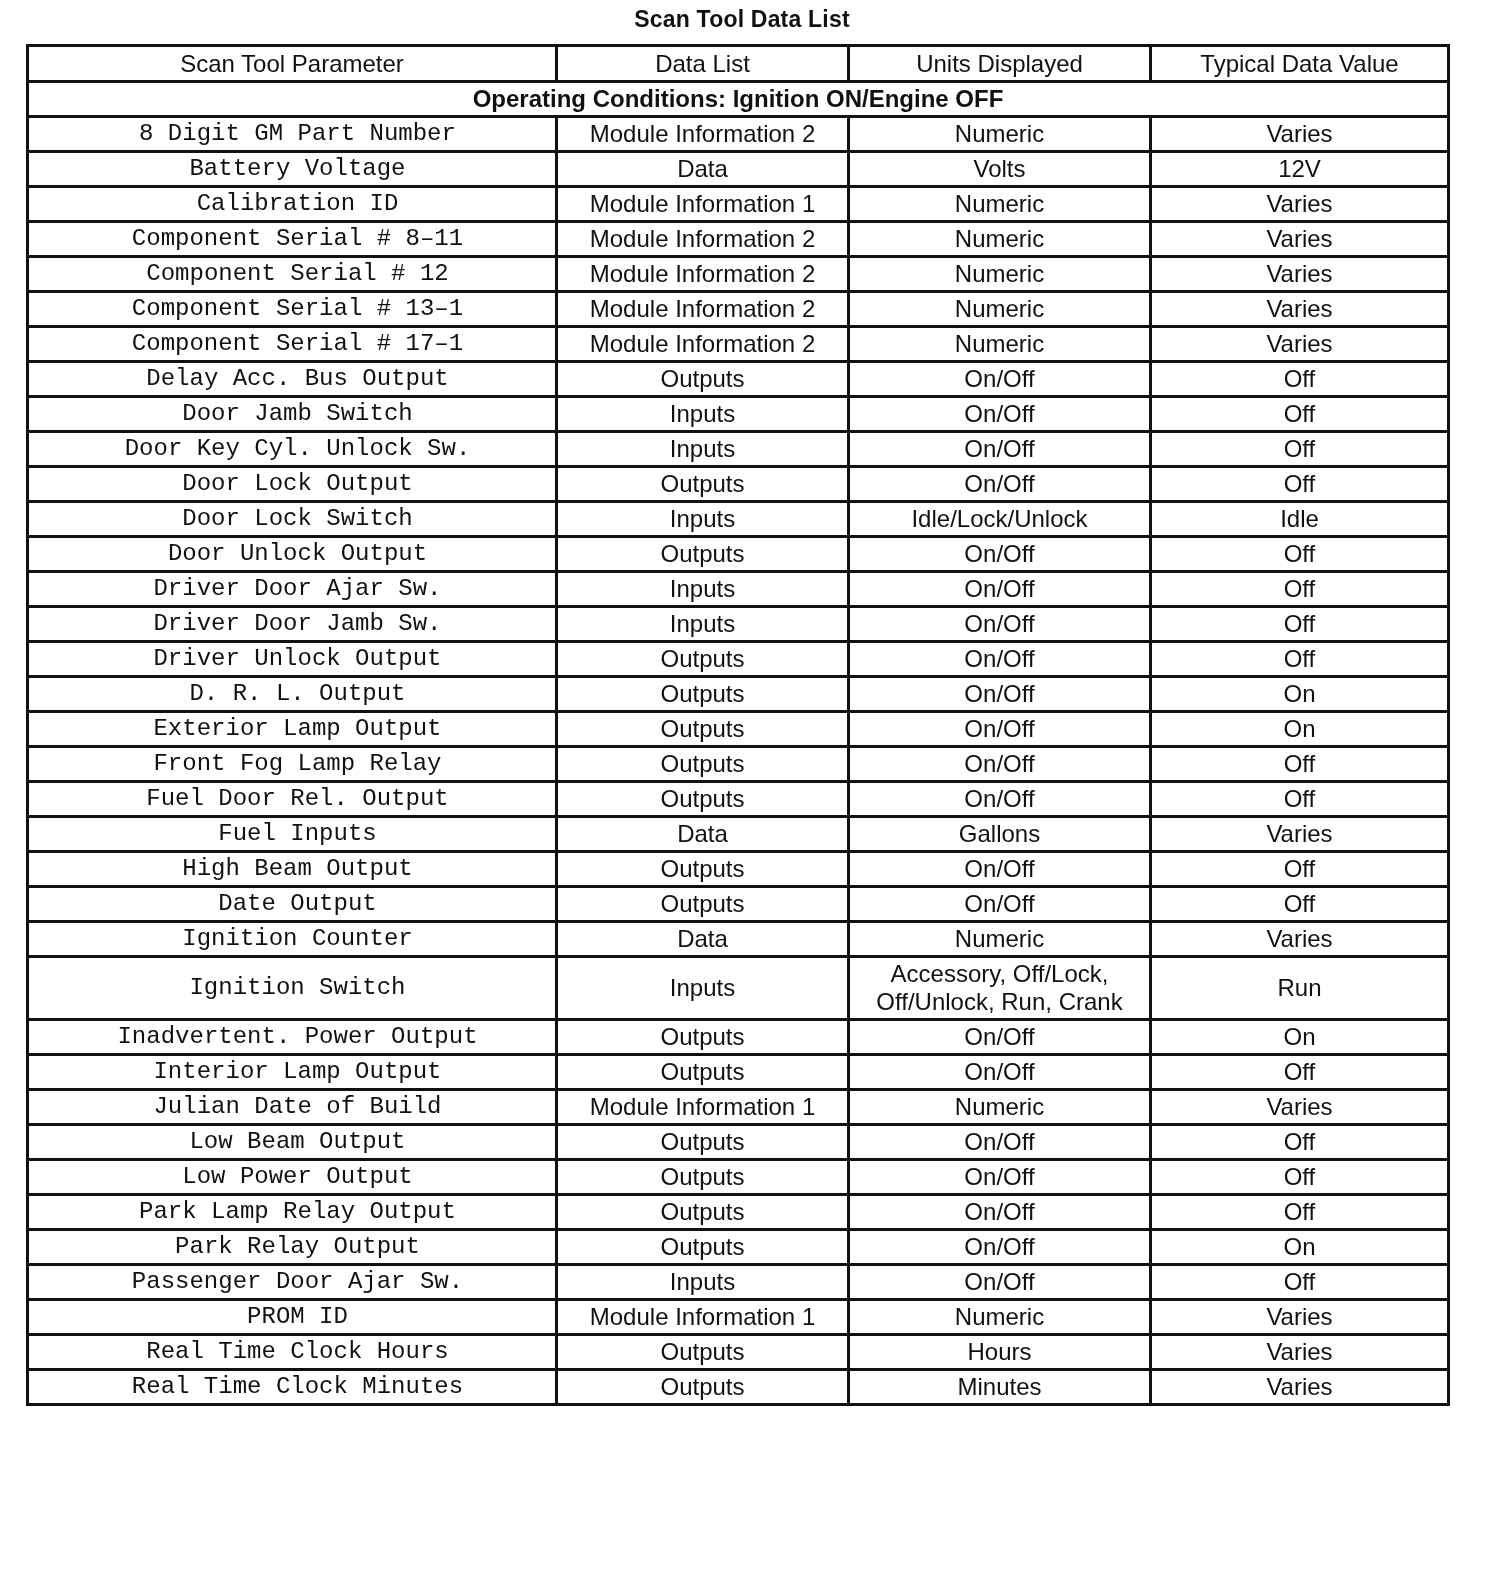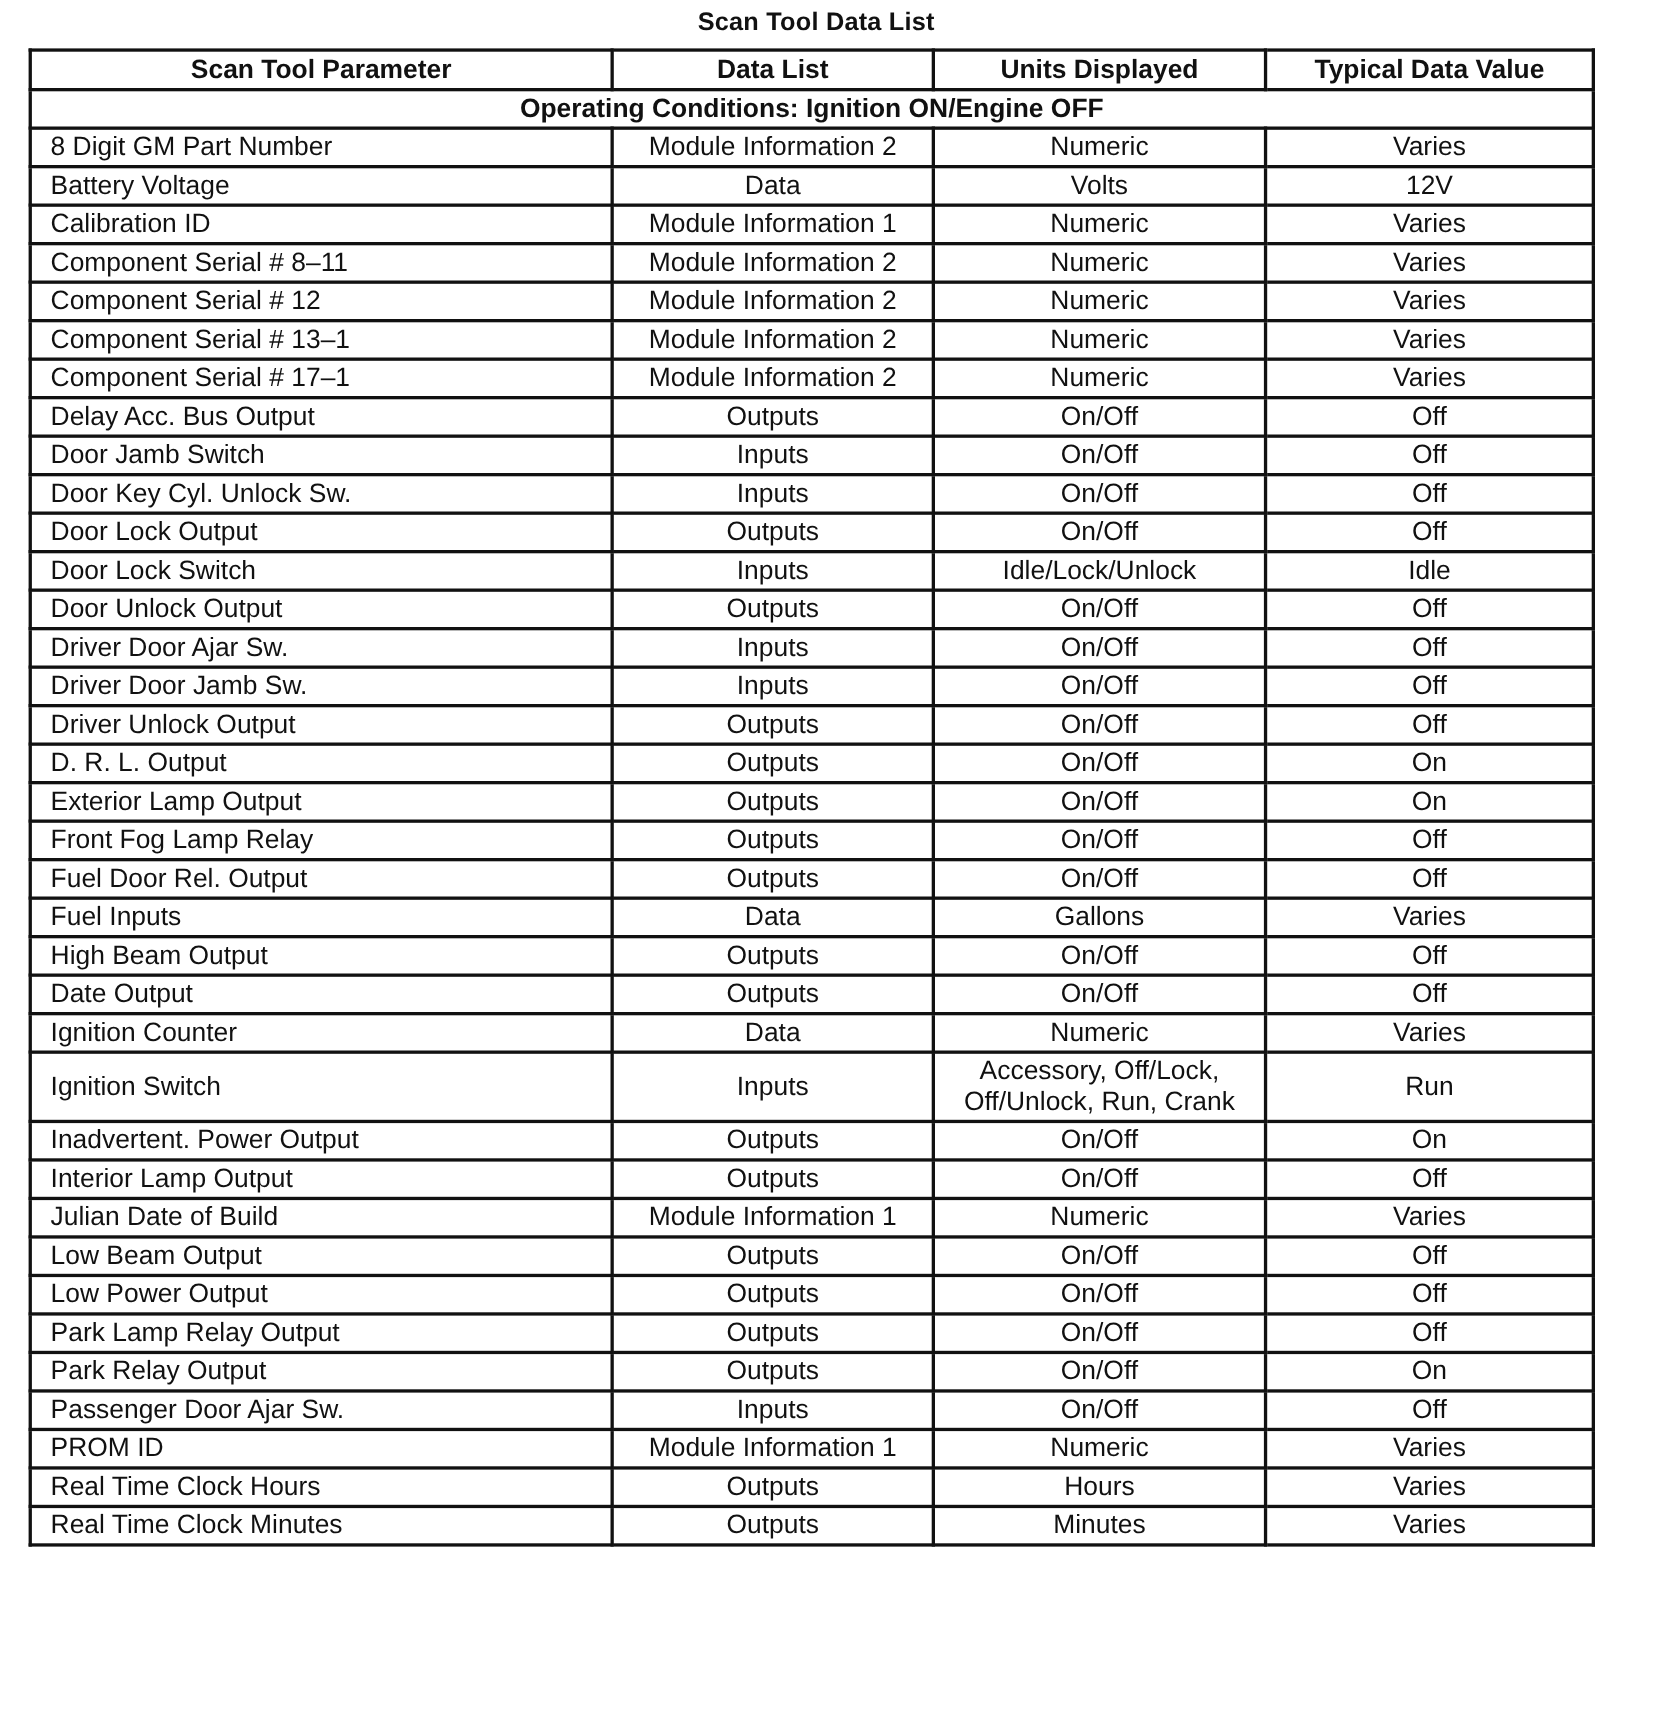--- a/index.html
+++ b/index.html
@@ -4,22 +4,22 @@
 <style>
   html, body { margin: 0; padding: 0; background: #ffffff; }
   body { width: 1504px; height: 1576px; position: relative; overflow: hidden;
          font-family: "Liberation Sans", sans-serif; color: #111; }
   .title { position: absolute; top: 6px; left: 0; width: 1484px; text-align: center;
            font-weight: bold; font-size: 23px; letter-spacing: 0.2px; }
   table.scan { position: absolute; top: 44px; left: 26px; width: 1421px;
                border-collapse: collapse; table-layout: fixed; }
   table.scan td, table.scan th { border: 3px solid #111; font-size: 24px;
                padding: 0 6px; height: 32px; line-height: 28px; }
-  table.scan th { font-weight: bold; text-align: center; height: 33px; }
-  table.scan td.p { text-align: left; padding-left: 17px; }
+  table.scan th { font-weight: normal; text-align: center; height: 33px; }
+  table.scan td.p { text-align: center; padding-left: 17px; font-family: Liberation Mono, monospace; }
   table.scan td.c { text-align: center; }
   table.scan tr.section td { font-weight: bold; text-align: center; }
   table.scan tr.tall td { height: 60px; }
   .units-line { display: block; line-height: 28px; }
 </style>
 </head>
 <body>
 
 <div class="title">Scan Tool Data List</div>
 

